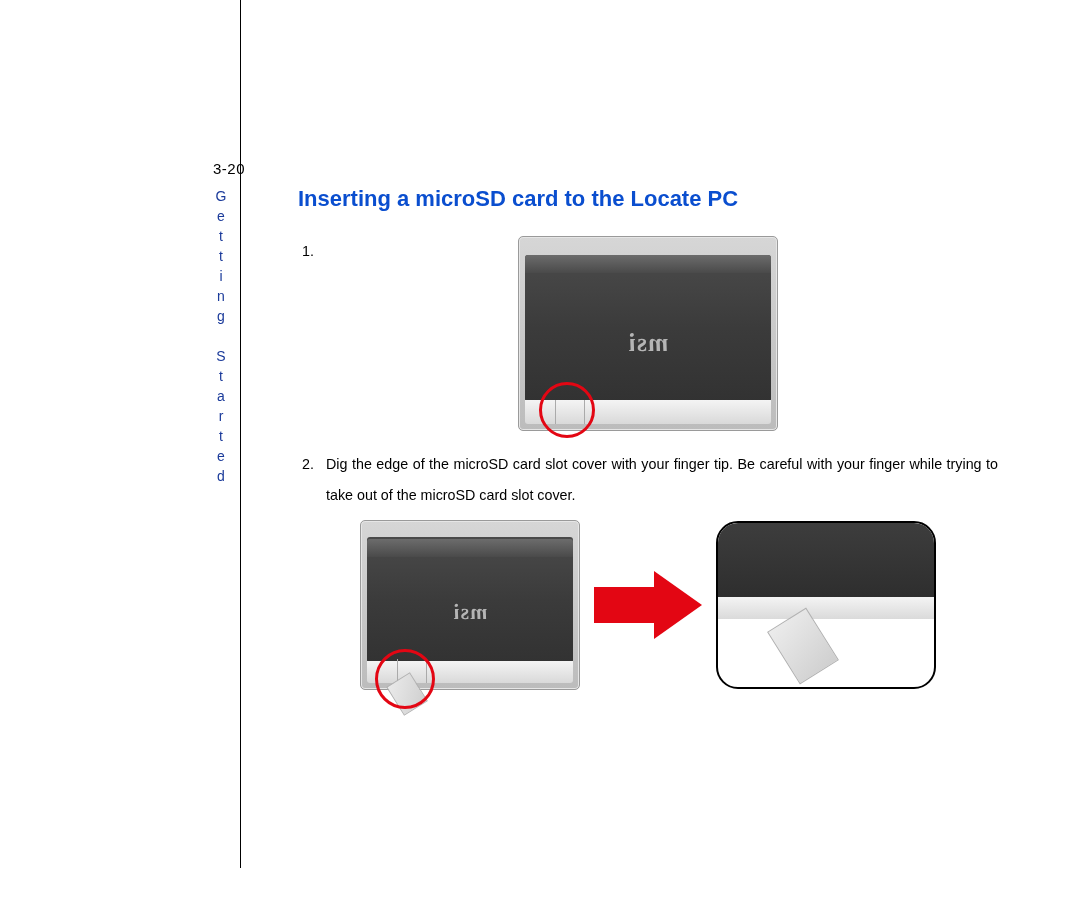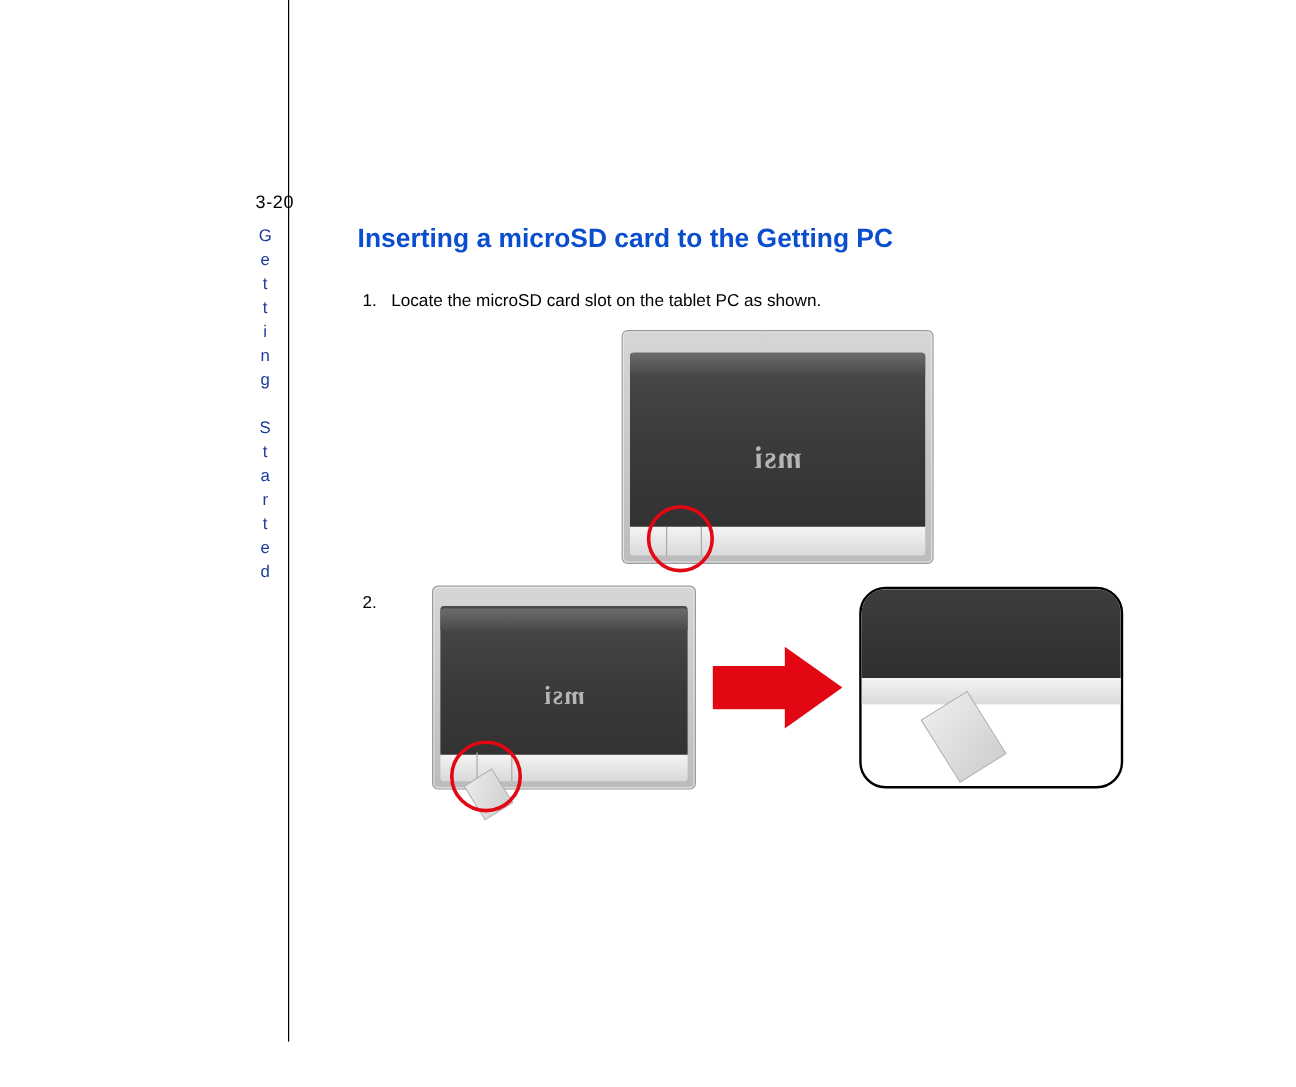--- a/index.html
+++ b/index.html
@@ -39,40 +39,40 @@
 </style>
 </head>
 <body>
 
 <div class="page">
   <div class="vline"></div>
   <div class="page-number">3-20</div>
   <div class="section-label">Getting Started</div>
 
   <div class="content">
-    <div class="heading">Inserting a microSD card to the Getting PC</div>
+    <div class="heading">Inserting a microSD card to the Locate PC</div>
 
     <div class="step">
       <span class="num">1.</span>
-      <span>Locate the microSD card slot on the tablet PC as shown.</span>
     </div>
 
     <div class="fig1">
       <div class="tablet">
         <div class="body"></div>
         <div class="gloss"></div>
         <div class="brand">msi</div>
         <div class="footstrip"></div>
         <div class="slot"></div>
         <div class="circle"></div>
       </div>
     </div>
 
     <div class="step">
       <span class="num">2.</span>
+      <span>Dig the edge of the microSD card slot cover with your finger tip. Be careful with your finger while trying to take out of the microSD card slot cover.</span>
     </div>
 
     <div class="fig2row">
       <div class="tablet mini">
         <div class="body"></div>
         <div class="gloss"></div>
         <div class="brand">msi</div>
         <div class="footstrip"></div>
         <div class="slot"></div>
         <div class="flap"></div>

